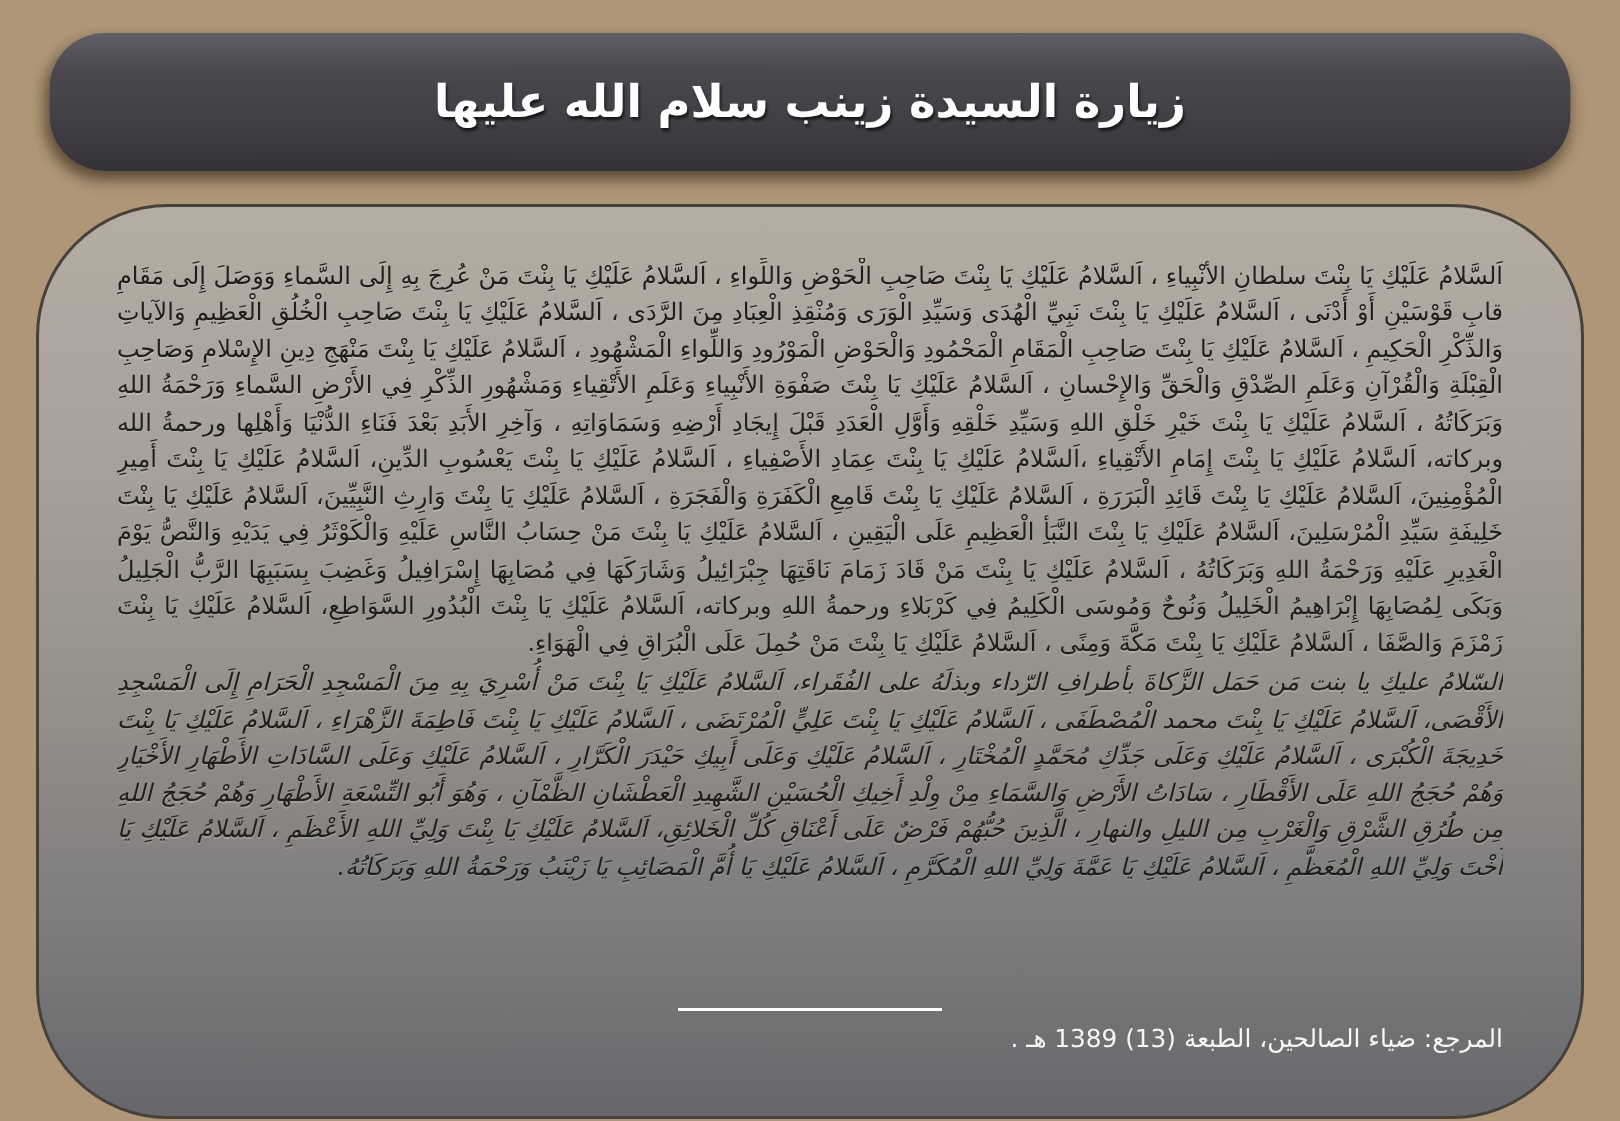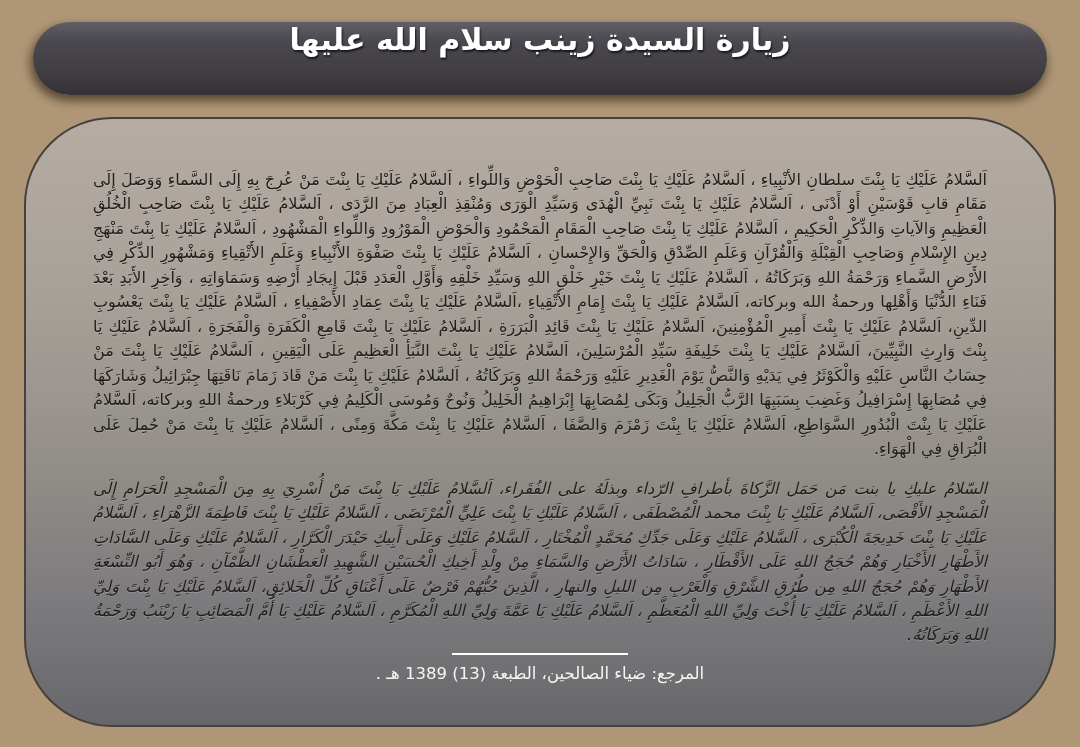--- a/index.html
+++ b/index.html
@@ -7,27 +7,27 @@
     padding: 0;
     width: 1080px;
     height: 747px;
     overflow: hidden;
     font-family: "DejaVu Sans", sans-serif;
   }
   body { background: #ae9676; }
 
   .titlebar {
     width: 1014px;
-    height: 73px;
+    height: 92px;
     margin: 22px auto 0;
     border-radius: 37px;
     background: linear-gradient(180deg, #605e66 0%, #4a474e 28%, #413e44 65%, #343137 100%);
     box-shadow: 0 6px 10px rgba(45, 33, 16, 0.45), -4px 4px 8px rgba(45, 33, 16, 0.35);
     display: flex;
-    align-items: flex-start;
+    align-items: center;
     justify-content: center;
   }
   .title {
     color: #ffffff;
     font-size: 30px;
     font-weight: bold;
     direction: rtl;
     text-shadow: 1px 2px 2px rgba(0, 0, 0, 0.65);
     white-space: nowrap;
   }
@@ -48,27 +48,26 @@
   .text-area {
     flex: 1 1 auto;
     overflow: hidden;
     direction: rtl;
     text-align: justify;
     color: #201e1b;
     font-size: 16px;
     line-height: 1.53;
     text-shadow: 0 1px 0 rgba(255, 255, 255, 0.18);
   }
-  .para { margin: 15px; }
+  .para { margin: 0; }
   .para + .para { margin-top: 2px; font-style: italic; }
 
   .footer {
     flex: 0 0 auto;
     direction: rtl;
-    text-align: center;
     color: #f7f6f3;
     font-size: 16.5px;
     padding-bottom: 6px;
   }
   .sep {
     width: 176px;
     height: 2px;
     background: #fdfdfd;
     margin: 0 auto 9px auto;
   }

